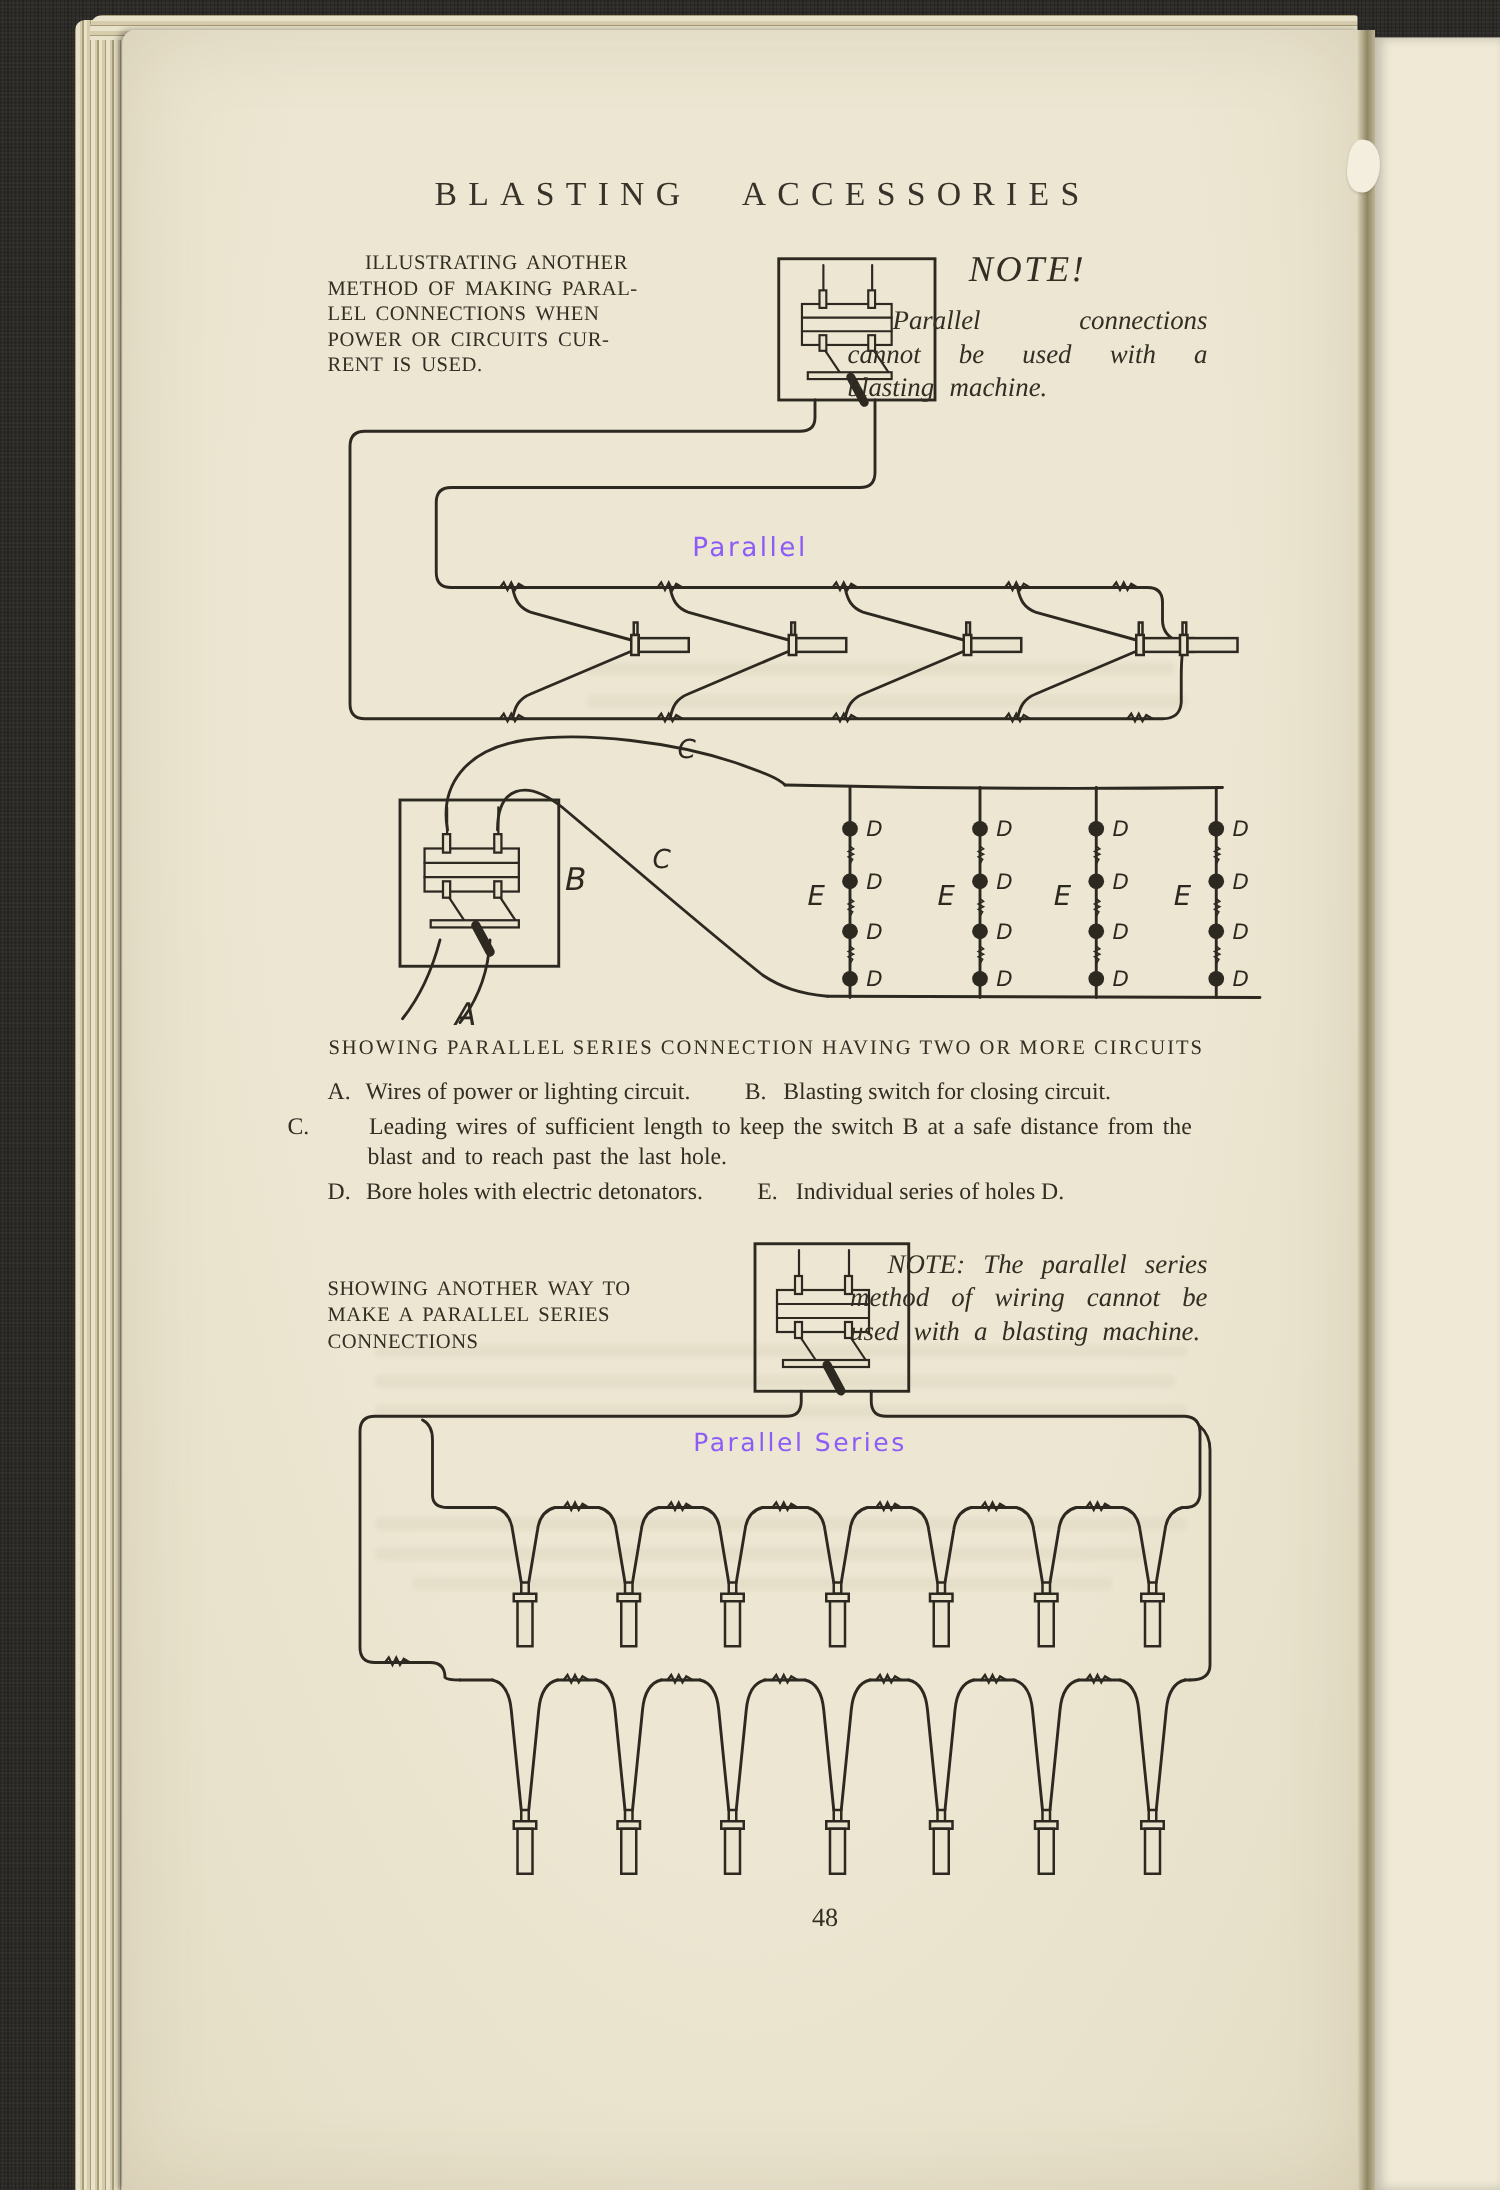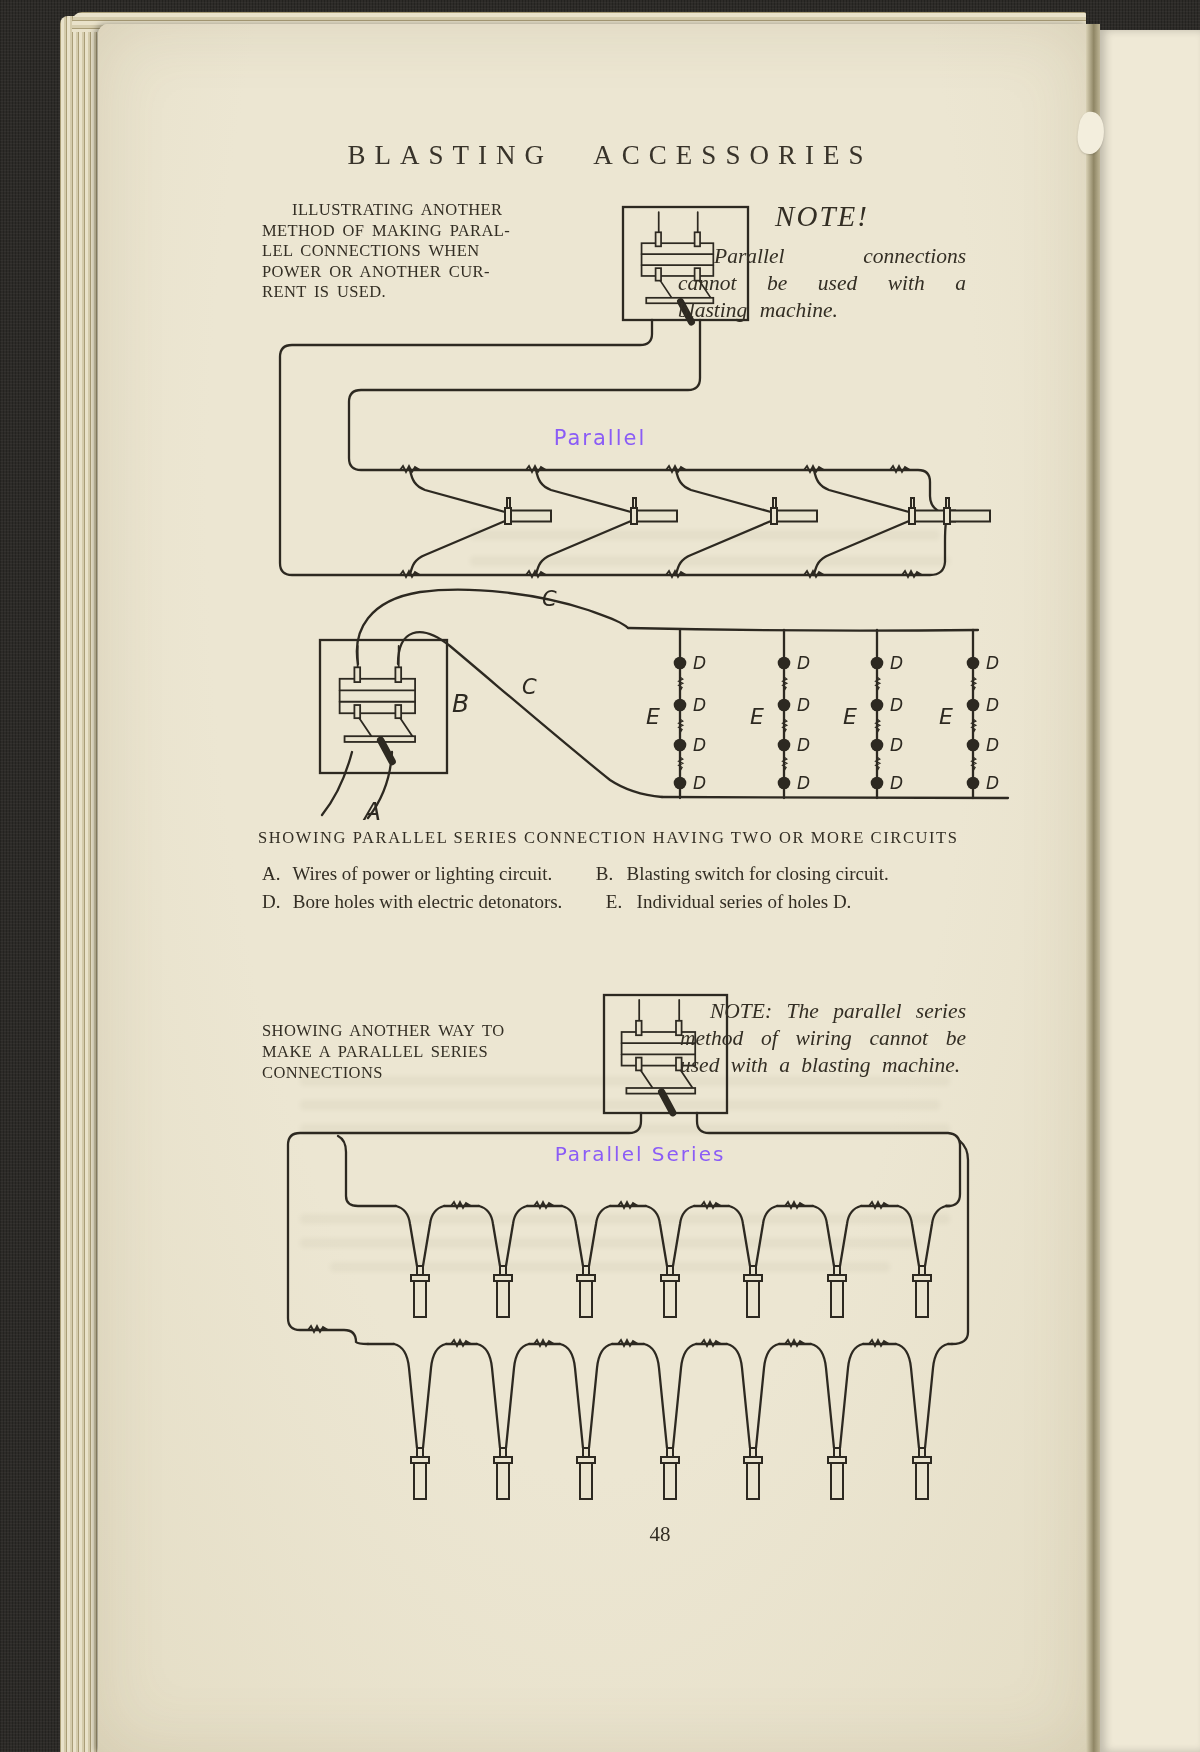--- a/index.html
+++ b/index.html
@@ -30,21 +30,21 @@
       letter-spacing:9px;word-spacing:26px;color:#38332a;}
   .capblock{left:262px;top:200px;width:270px;font-size:16.5px;line-height:20.5px;
       letter-spacing:.4px;word-spacing:3px;}
   .capblock .ln:first-child{padding-left:30px;}
   .note1{left:678px;top:200px;width:288px;font-style:italic;}
   .note-title{text-align:center;font-size:29px;letter-spacing:2px;}
   .note-body{margin-top:10px;font-size:21.5px;line-height:27px;text-align:justify;
       text-indent:36px;word-spacing:7px;}
   .hand{font-family:"DejaVu Sans", sans-serif;color:#8b5cf6;}
   .lbl-parallel{left:520px;top:426px;width:160px;text-align:center;font-size:21px;letter-spacing:2px;}
-  .caption2{left:258px;top:828px;width:710px;text-align:left;font-size:16.5px;letter-spacing:1.6px;}
+  .caption2{left:258px;top:828px;width:710px;text-align:center;font-size:16.5px;letter-spacing:1.6px;}
   .legend{left:262px;top:862px;width:706px;font-size:19px;line-height:24px;}
   .legend .row{margin-bottom:4px;}
   .legend .lab{display:inline-block;min-width:26px;}
   .legend .gap{display:inline-block;width:34px;}
   .legend .crow{padding-left:32px;text-indent:-32px;word-spacing:2.5px;margin-bottom:4px;}
   .capblock2{left:262px;top:1020px;width:260px;font-size:16.5px;line-height:21px;letter-spacing:.4px;word-spacing:3px;}
   .note2{left:680px;top:998px;width:286px;font-style:italic;font-size:21.5px;line-height:27px;
       text-align:justify;text-indent:30px;word-spacing:6px;}
   .lbl-parseries{left:510px;top:1142px;width:260px;text-align:center;font-size:20px;letter-spacing:2px;}
   .pagenum{left:560px;top:1522px;width:200px;text-align:center;font-size:21px;}
@@ -291,40 +291,44 @@
   </g>
 </svg>
 
 <div class="content">
   <div class="abs title">BLASTING ACCESSORIES</div>
 
   <div class="abs capblock">
     <div class="ln">ILLUSTRATING ANOTHER</div>
     <div class="ln">METHOD OF MAKING PARAL-</div>
     <div class="ln">LEL CONNECTIONS WHEN</div>
-    <div class="ln">POWER OR ANOTHER CUR-</div>
+    <div class="ln">POWER OR CIRCUITS CUR-</div>
     <div class="ln">RENT IS USED.</div>
   </div>
 
   <div class="abs note1">
     <div class="note-title">NOTE!</div>
     <div class="note-body">Parallel connections cannot be used with a blasting machine.</div>
   </div>
 
   <div class="abs hand lbl-parallel">Parallel</div>
 
   <div class="abs caption2">SHOWING PARALLEL SERIES CONNECTION HAVING TWO OR MORE CIRCUITS</div>
 
   <div class="abs legend">
     <div class="row">
       <span class="lab">A.</span>
       <span>Wires of power or lighting circuit.</span>
       <span class="gap"></span>
       <span class="lab">B.</span>
       <span>Blasting switch for closing circuit.</span>
+    </div>
+    <div class="crow">
+      <span class="lab">C.</span>
+      <span>Leading wires of sufficient length to keep the switch B at a safe distance from the blast and to reach past the last hole.</span>
     </div>
     <div class="row">
       <span class="lab">D.</span>
       <span>Bore holes with electric detonators.</span>
       <span class="gap"></span>
       <span class="lab">E.</span>
       <span>Individual series of holes D.</span>
     </div>
   </div>
 

